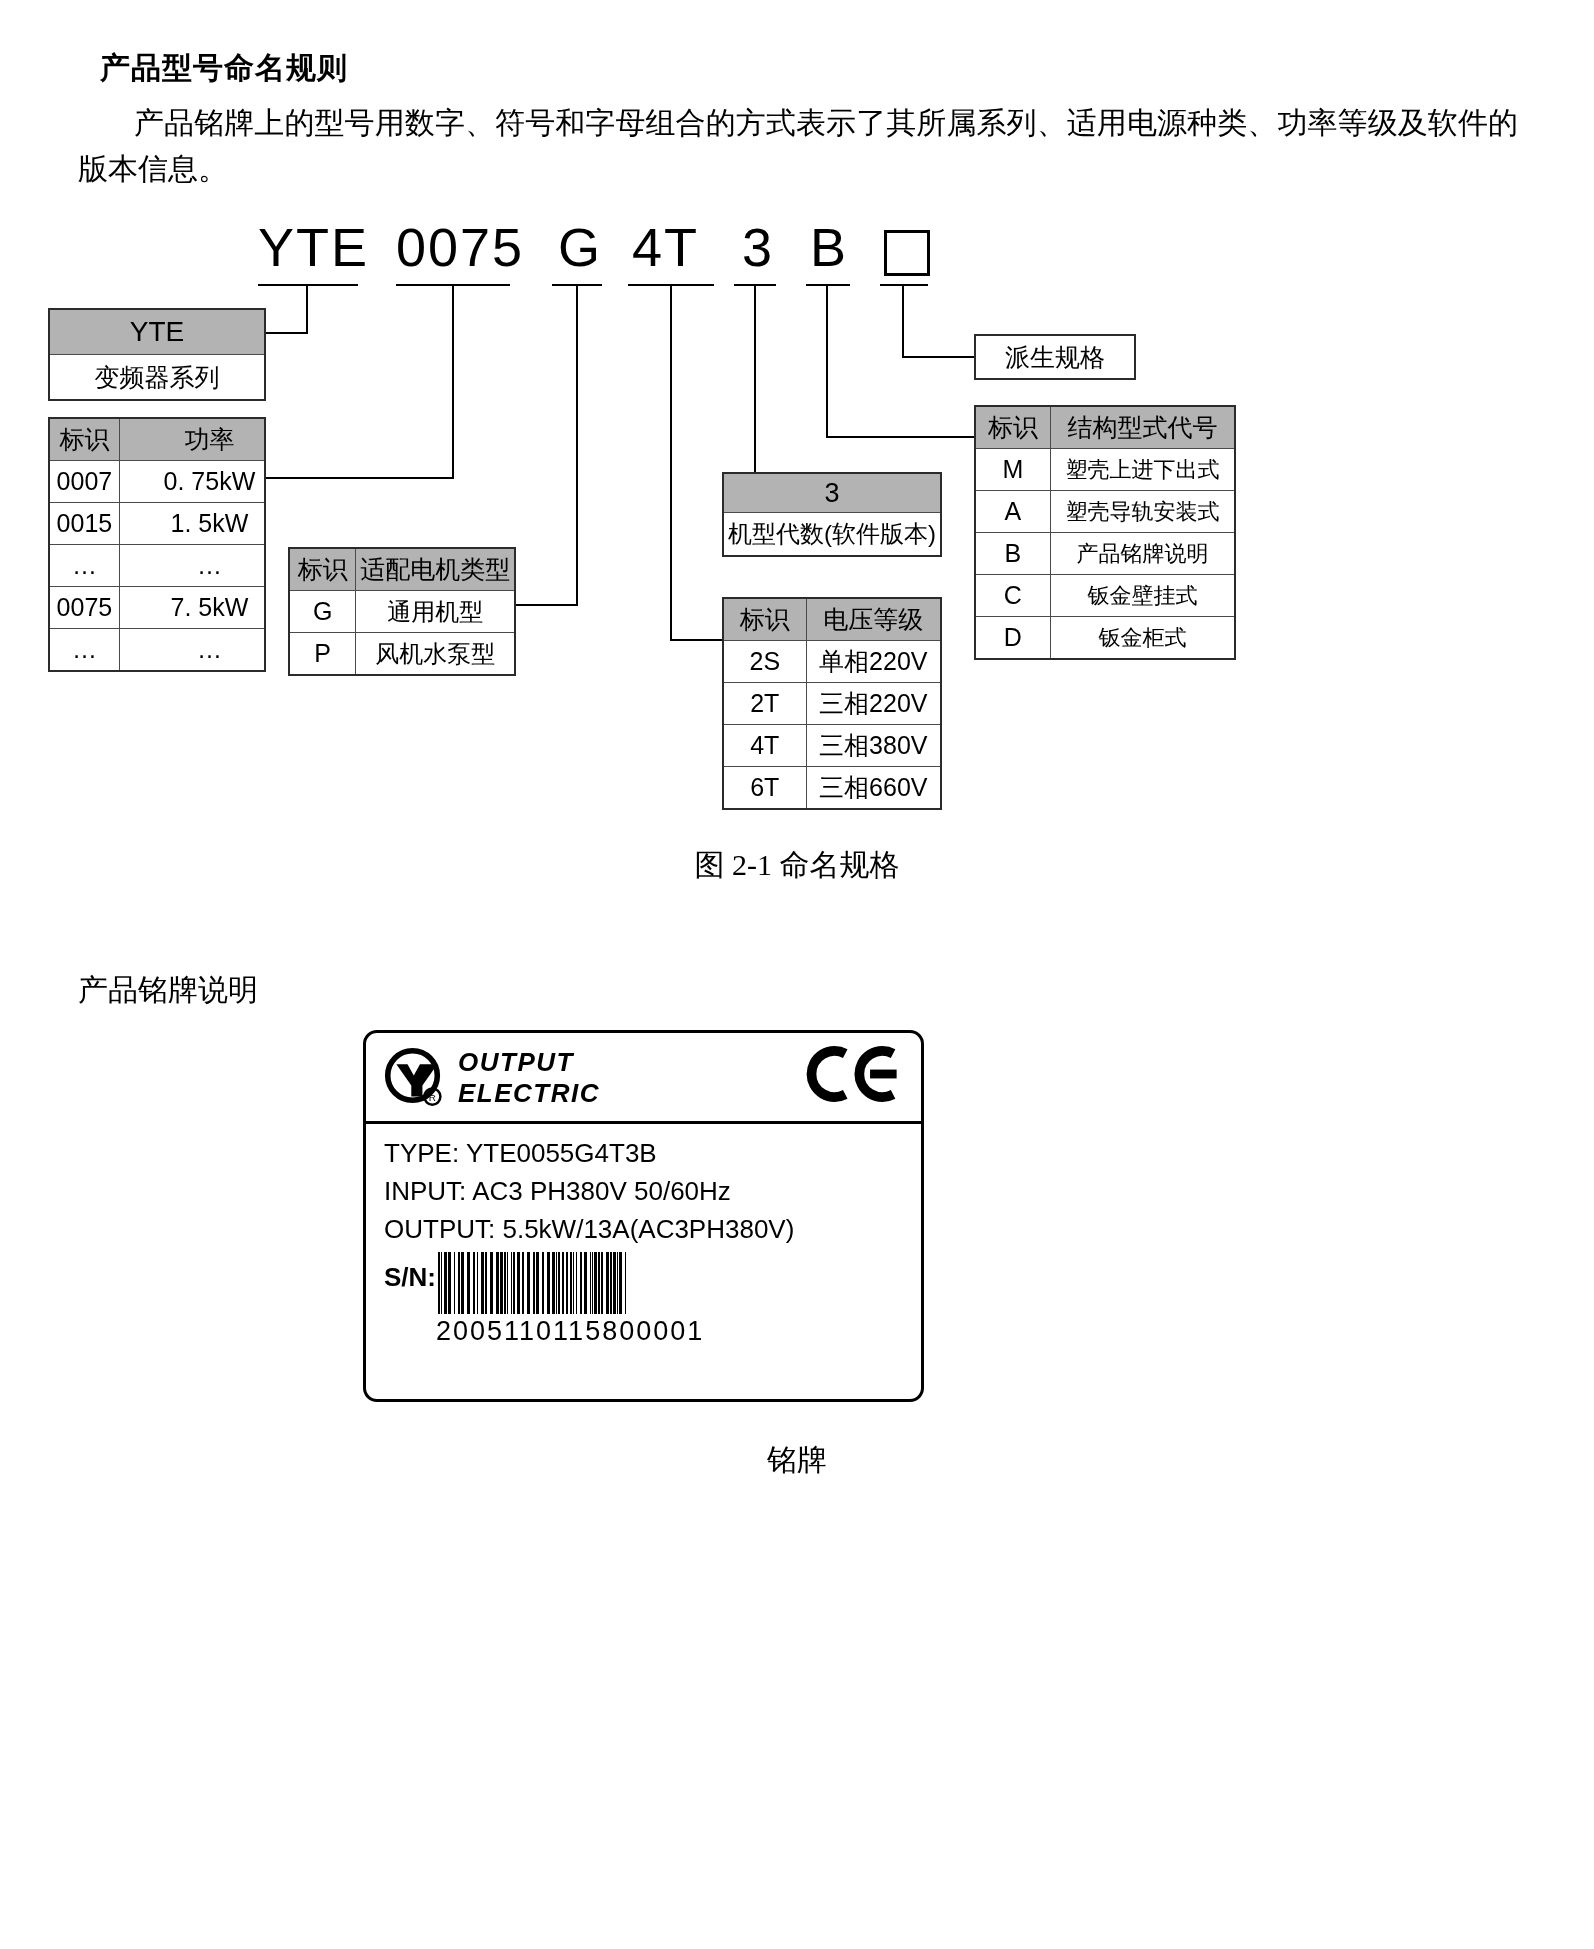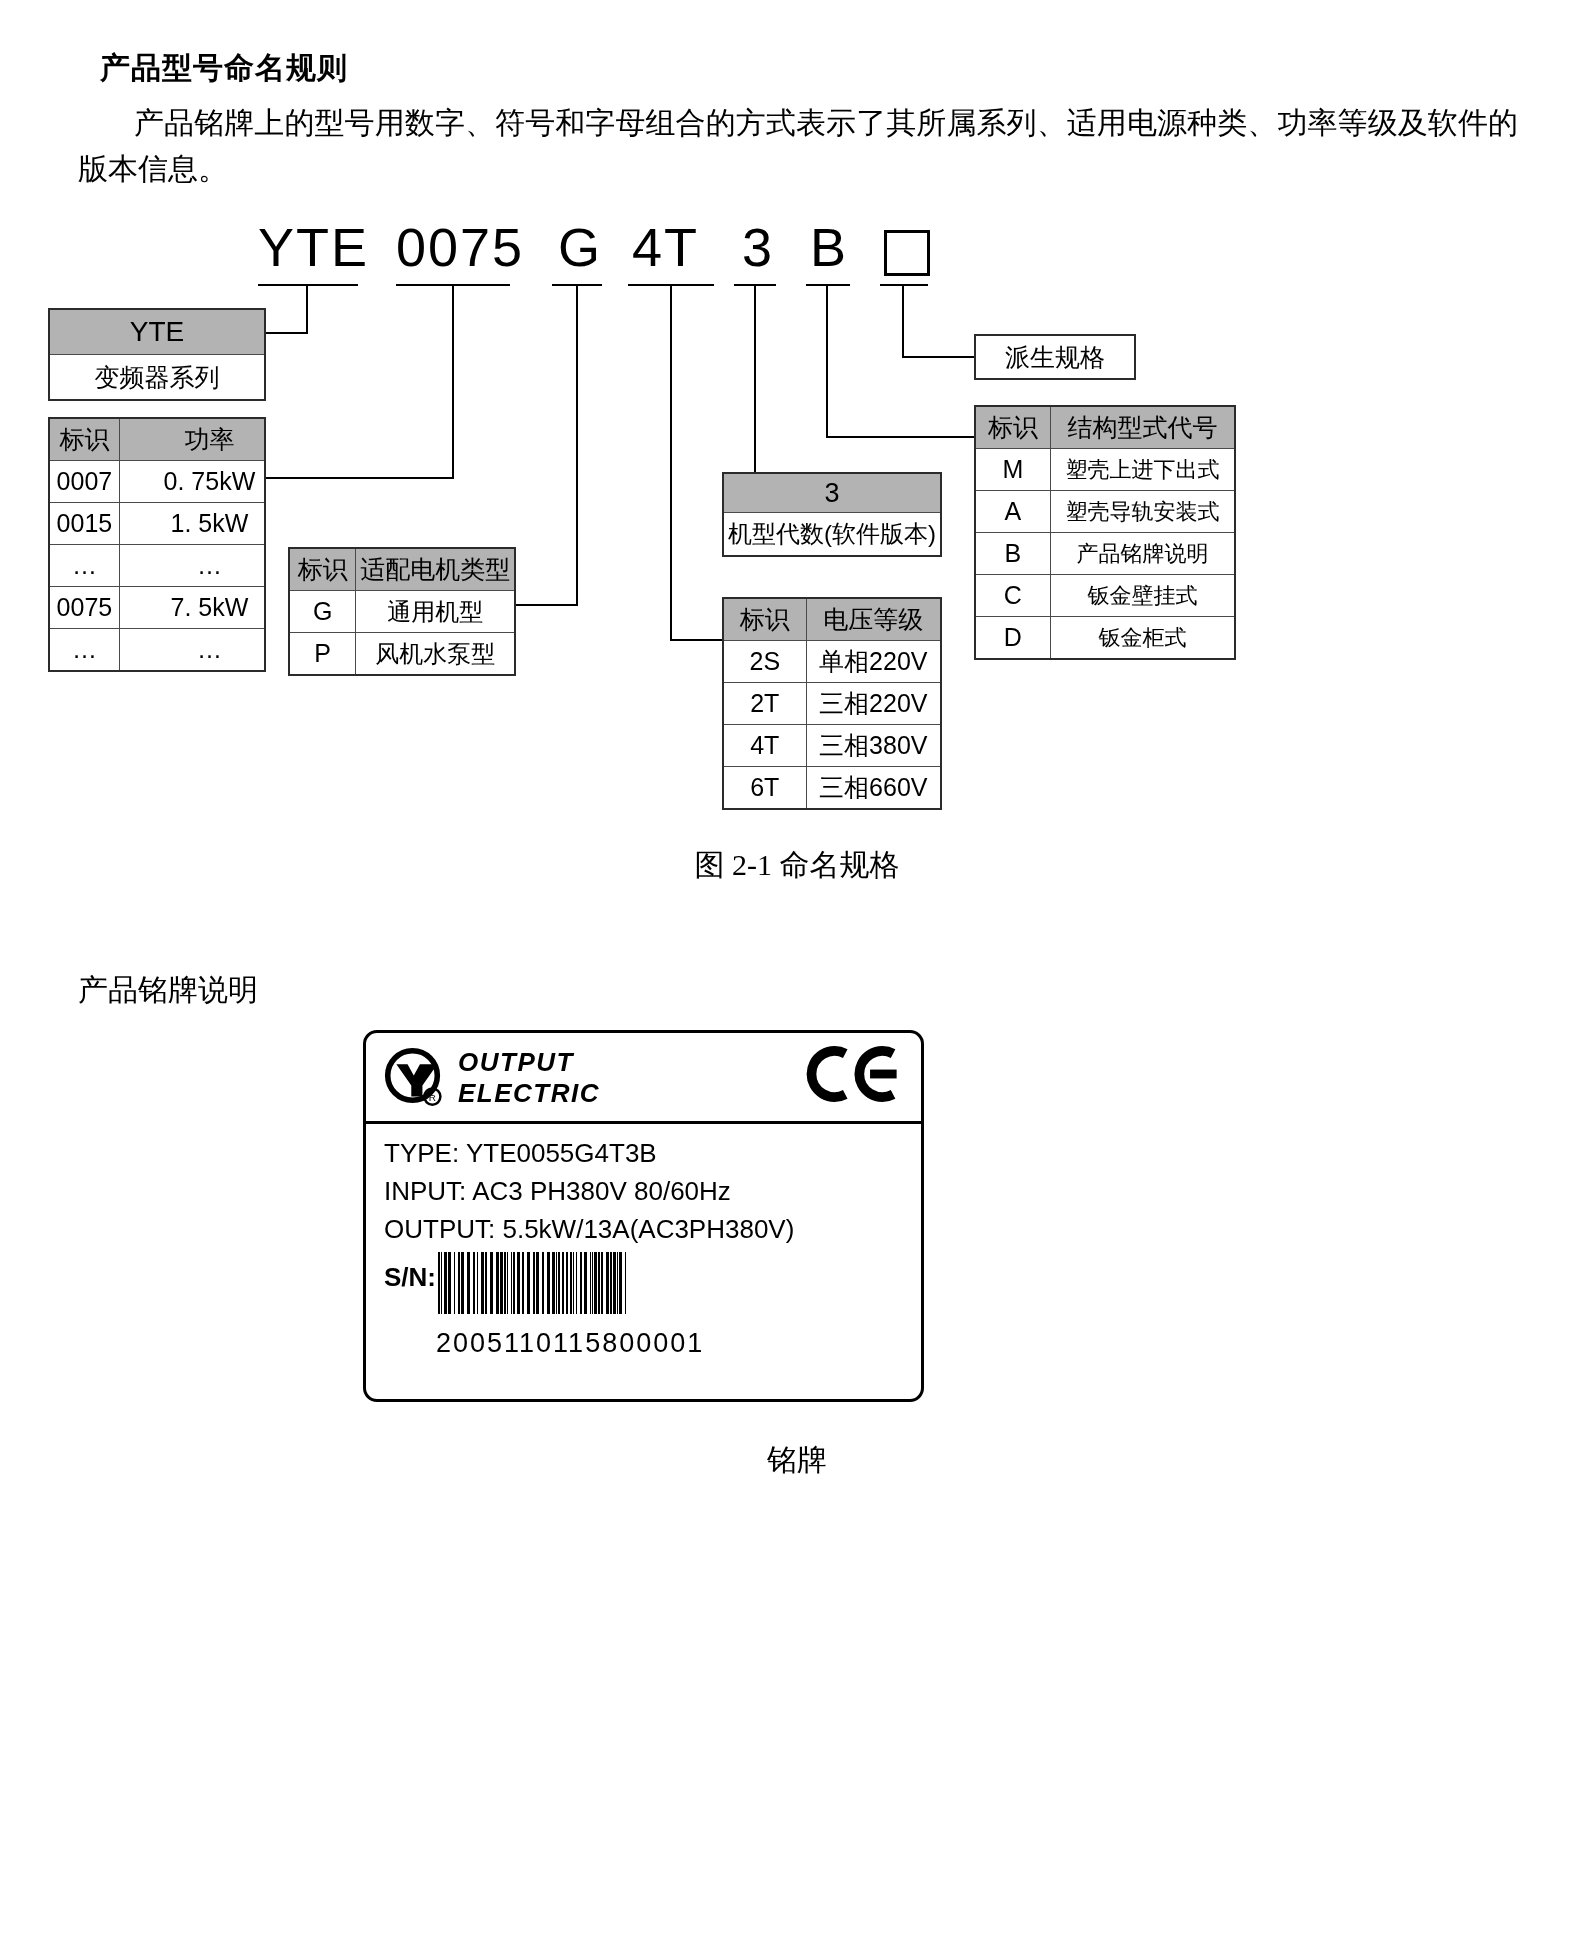--- a/index.html
+++ b/index.html
@@ -91,21 +91,21 @@
   .np-body{padding:10px 0 0 18px;}
   .np-line{font-family:"Liberation Sans","DejaVu Sans",sans-serif;font-size:26px;
            line-height:38px;white-space:nowrap;}
   .np-line b{font-weight:normal;text-align:right;}
   .np-sn{display:flex;align-items:flex-start;margin-top:4px;}
   .np-sn-label{font-family:"Liberation Sans","DejaVu Sans",sans-serif;font-weight:bold;
                font-size:26px;padding-top:10px;}
   .barcode{height:62px;display:flex;align-items:stretch;margin-left:2px;}
   .barcode i{display:block;height:62px;background:#000;}
   .np-sn-num{text-align:center;font-family:"Liberation Sans","DejaVu Sans",sans-serif;
-             font-size:27px;letter-spacing:2px;margin-top:14px;padding-right:10px;}
+             font-size:27px;letter-spacing:2px;margin-top:2px;padding-right:10px;}
   .np-foot{border-top:3px solid #000;margin-top:6px;padding:6px 0;text-align:center;
            font-family:"Liberation Sans","DejaVu Sans",sans-serif;font-weight:bold;font-size:27px;}
 </style>
 </head>
 <body>
 
 <div class="page">
 
   <div class="h-title">产品型号命名规则</div>
   <div class="para">产品铭牌上的型号用数字、符号和字母组合的方式表示了其所属系列、适用电源种类、功率等级及软件的版本信息。</div>
@@ -300,21 +300,21 @@
       </svg>
     </div>
 
     <div class="np-body">
       <div class="np-line">
         <b>TYPE:</b>
         <span>YTE0055G4T3B</span>
       </div>
       <div class="np-line">
         <b>INPUT:</b>
-        <span>AC3 PH380V    80/60Hz</span>
+        <span>AC3 PH380V    50/60Hz</span>
       </div>
       <div class="np-line">
         <b>OUTPUT:</b>
         <span>5.5kW/13A(AC3PH380V)</span>
       </div>
 
       <div class="np-sn">
         <span class="np-sn-label">S/N:</span>
         <div>
           <div class="barcode" id="barcode">

